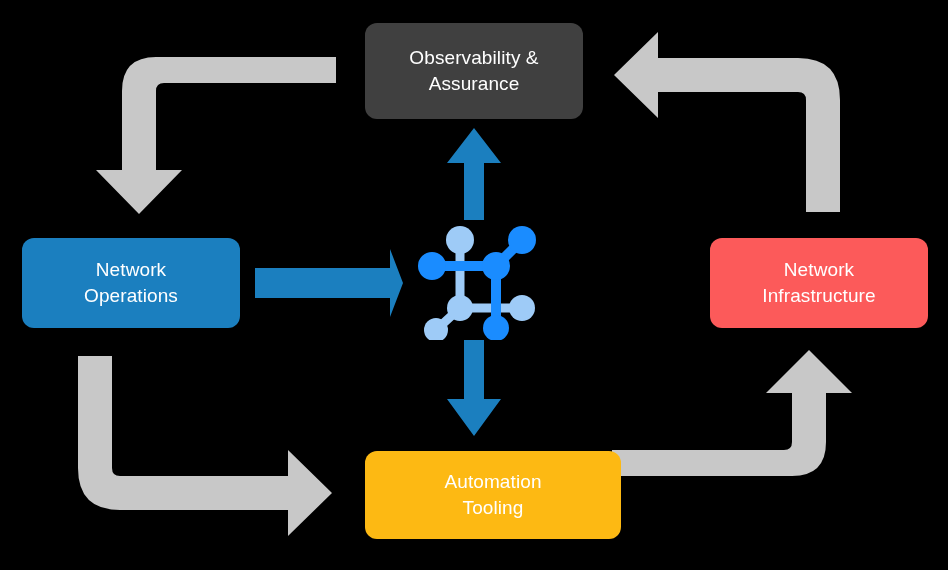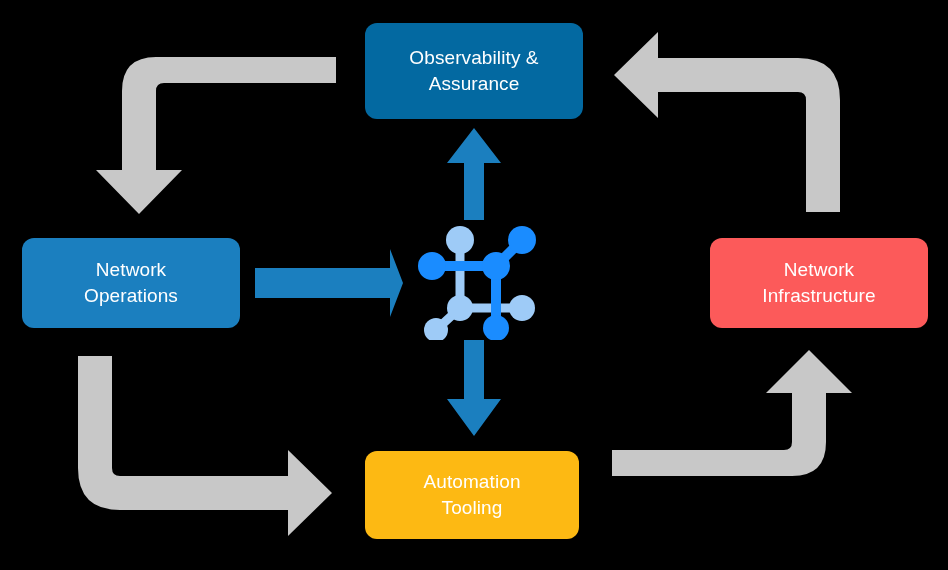--- a/index.html
+++ b/index.html
@@ -24,24 +24,24 @@
     text-align: center;
     color: #ffffff;
     font-size: 19px;
     line-height: 1.38;
     font-weight: 400;
     letter-spacing: 0.1px;
     box-sizing: border-box;
     padding: 4px 10px;
     white-space: pre-line;
   }
-  #box-observability { left: 365px; top: 23px;  width: 218px; height: 96px;  background: #0369a1; }
+  #box-observability { left: 365px; top: 23px;  width: 218px; height: 96px;  background: #404040; }
   #box-operations    { left: 22px;  top: 238px; width: 218px; height: 90px;  background: #1b7fbf; }
   #box-infrastructure{ left: 710px; top: 238px; width: 218px; height: 90px;  background: #fc5a5a; }
-  #box-automation    { left: 365px; top: 451px; width: 214px; height: 88px;  background: #fdb913; }
+  #box-automation    { left: 365px; top: 451px; width: 256px; height: 88px;  background: #fdb913; }
 
   .svg-layer {
     position: absolute;
     left: 0; top: 0;
     width: 948px;
     height: 570px;
     pointer-events: none;
   }
   .hub-icon {
     position: absolute;

